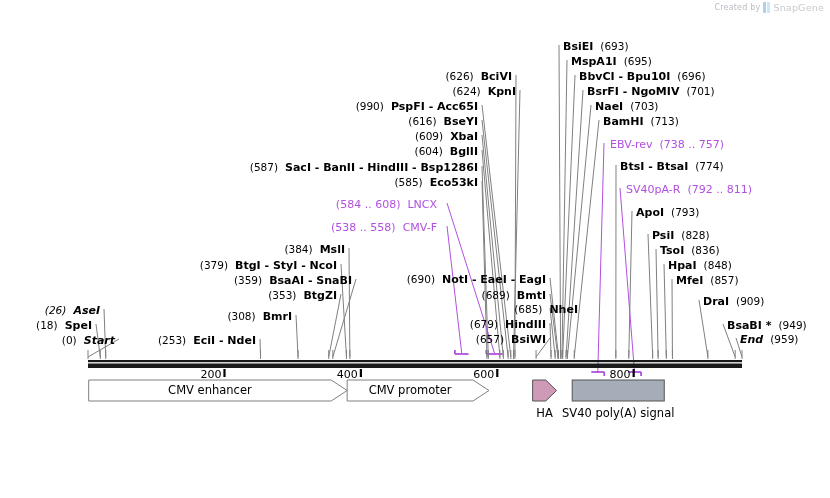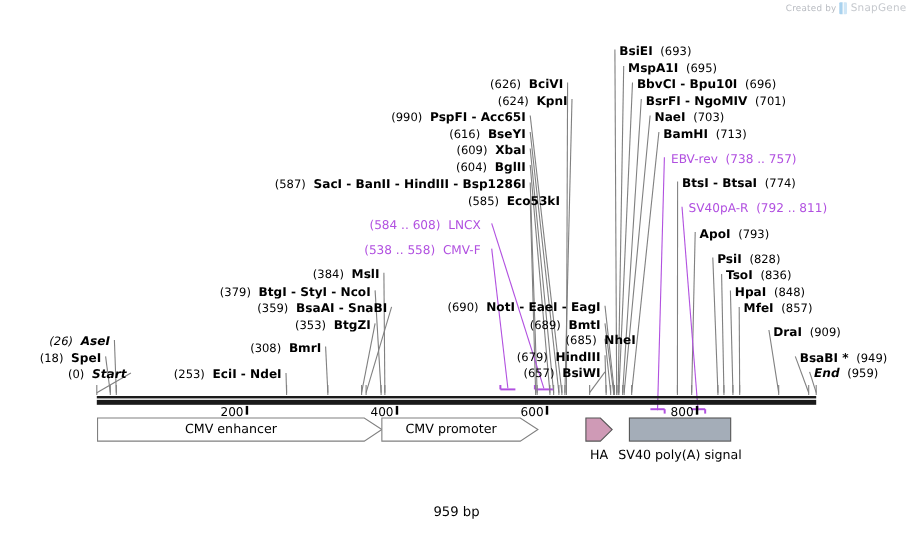--- a/index.html
+++ b/index.html
@@ -165,21 +165,21 @@
 <div id="label-layer">
     <div class="lbl right" style="left: 115px; top: 335px;"><span class="pos">(0)</span>&nbsp;&nbsp;<span class="enz ital">Start</span></div>
     <div class="lbl right" style="left: 92px; top: 320px;"><span class="pos">(18)</span>&nbsp;&nbsp;<span class="enz">SpeI</span></div>
     <div class="lbl right" style="left: 100px; top: 305px; font-style: italic;"><span class="pos">(26)</span>&nbsp;&nbsp;<span class="enz">AseI</span></div>
     <div class="lbl right" style="left: 256px; top: 335px;"><span class="pos">(253)</span>&nbsp;&nbsp;<span class="enz">EciI</span><span class="sep"> - </span><span class="enz">NdeI</span></div>
     <div class="lbl right" style="left: 292px; top: 311px;"><span class="pos">(308)</span>&nbsp;&nbsp;<span class="enz">BmrI</span></div>
     <div class="lbl right" style="left: 337px; top: 290px;"><span class="pos">(353)</span>&nbsp;&nbsp;<span class="enz">BtgZI</span></div>
     <div class="lbl right" style="left: 352px; top: 275px;"><span class="pos">(359)</span>&nbsp;&nbsp;<span class="enz">BsaAI</span><span class="sep"> - </span><span class="enz">SnaBI</span></div>
     <div class="lbl right" style="left: 337px; top: 260px;"><span class="pos">(379)</span>&nbsp;&nbsp;<span class="enz">BtgI</span><span class="sep"> - </span><span class="enz">StyI</span><span class="sep"> - </span><span class="enz">NcoI</span></div>
     <div class="lbl right" style="left: 345px; top: 244px;"><span class="pos">(384)</span>&nbsp;&nbsp;<span class="enz">MslI</span></div>
-    <div class="lbl right" style="left: 478px; top: 177px; margin-left: 31px;"><span class="pos">(585)</span>&nbsp;&nbsp;<span class="enz">Eco53kI</span></div>
+    <div class="lbl right" style="left: 478px; top: 177px;"><span class="pos">(585)</span>&nbsp;&nbsp;<span class="enz">Eco53kI</span></div>
     <div class="lbl right" style="left: 478px; top: 162px;"><span class="pos">(587)</span>&nbsp;&nbsp;<span class="enz">SacI</span><span class="sep"> - </span><span class="enz">BanII</span><span class="sep"> - </span><span class="enz">HindIII</span><span class="sep"> - </span><span class="enz">Bsp1286I</span></div>
     <div class="lbl right" style="left: 478px; top: 146px;"><span class="pos">(604)</span>&nbsp;&nbsp;<span class="enz">BglII</span></div>
     <div class="lbl right" style="left: 478px; top: 131px;"><span class="pos">(609)</span>&nbsp;&nbsp;<span class="enz">XbaI</span></div>
     <div class="lbl right" style="left: 478px; top: 116px;"><span class="pos">(616)</span>&nbsp;&nbsp;<span class="enz">BseYI</span></div>
     <div class="lbl right" style="left: 478px; top: 101px;"><span class="pos">(990)</span>&nbsp;&nbsp;<span class="enz">PspFI</span><span class="sep"> - </span><span class="enz">Acc65I</span></div>
     <div class="lbl right" style="left: 516px; top: 86px;"><span class="pos">(624)</span>&nbsp;&nbsp;<span class="enz">KpnI</span></div>
     <div class="lbl right" style="left: 512px; top: 71px;"><span class="pos">(626)</span>&nbsp;&nbsp;<span class="enz">BciVI</span></div>
     <div class="lbl right" style="left: 546px; top: 334px;"><span class="pos">(657)</span>&nbsp;&nbsp;<span class="enz">BsiWI</span></div>
     <div class="lbl right" style="left: 546px; top: 319px;"><span class="pos">(679)</span>&nbsp;&nbsp;<span class="enz">HindIII</span></div>
     <div class="lbl right" style="left: 578px; top: 304px;"><span class="pos">(685)</span>&nbsp;&nbsp;<span class="enz">NheI</span></div>
@@ -214,14 +214,13 @@
   </div>
 
 <div id="feature-caption-layer">
     <div class="feat-cap ctr" style="left: 209.913px; top: 383px;">CMV enhancer</div>
     <div class="feat-cap ctr" style="left: 410.069px; top: 383px;">CMV promoter</div>
     <div class="feat-cap ctr" style="left: 544.572px; top: 406px;">HA</div>
     <div class="feat-cap ctr" style="left: 618.224px; top: 406px;">SV40 poly(A) signal</div>
   </div>
 
 <div id="title" style="top:456px;">
-  <div id="plasmid-size">959 bp</div>
 </div>
 
 </body></html>

